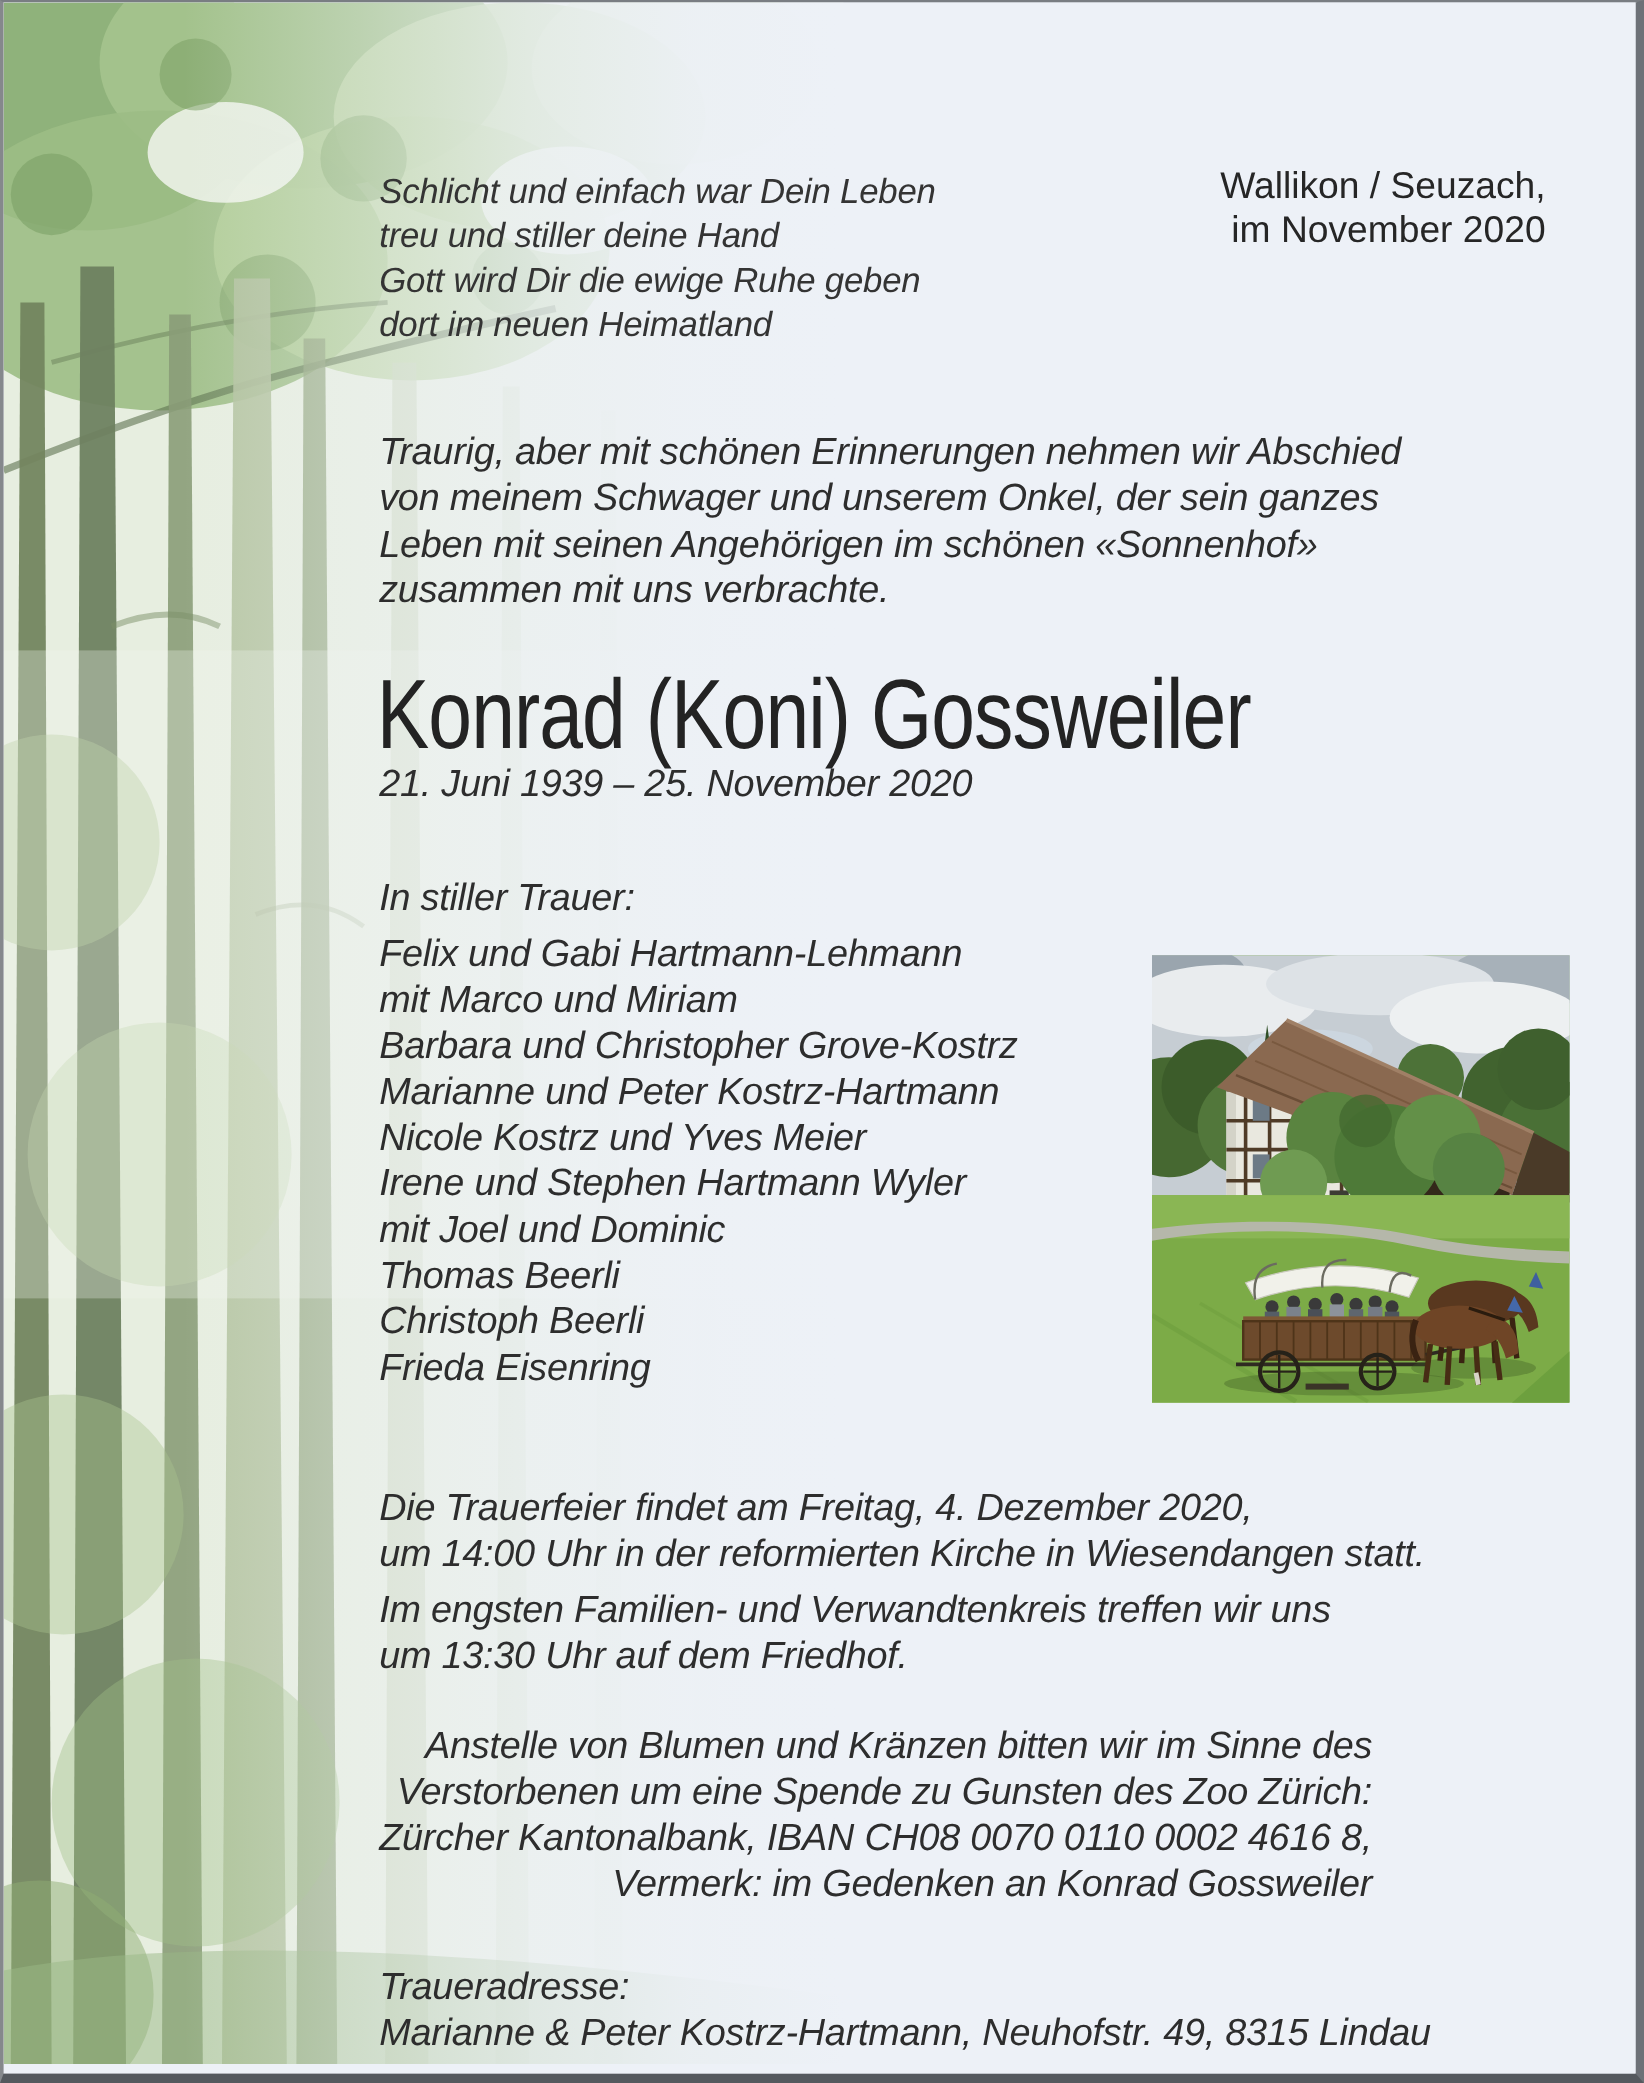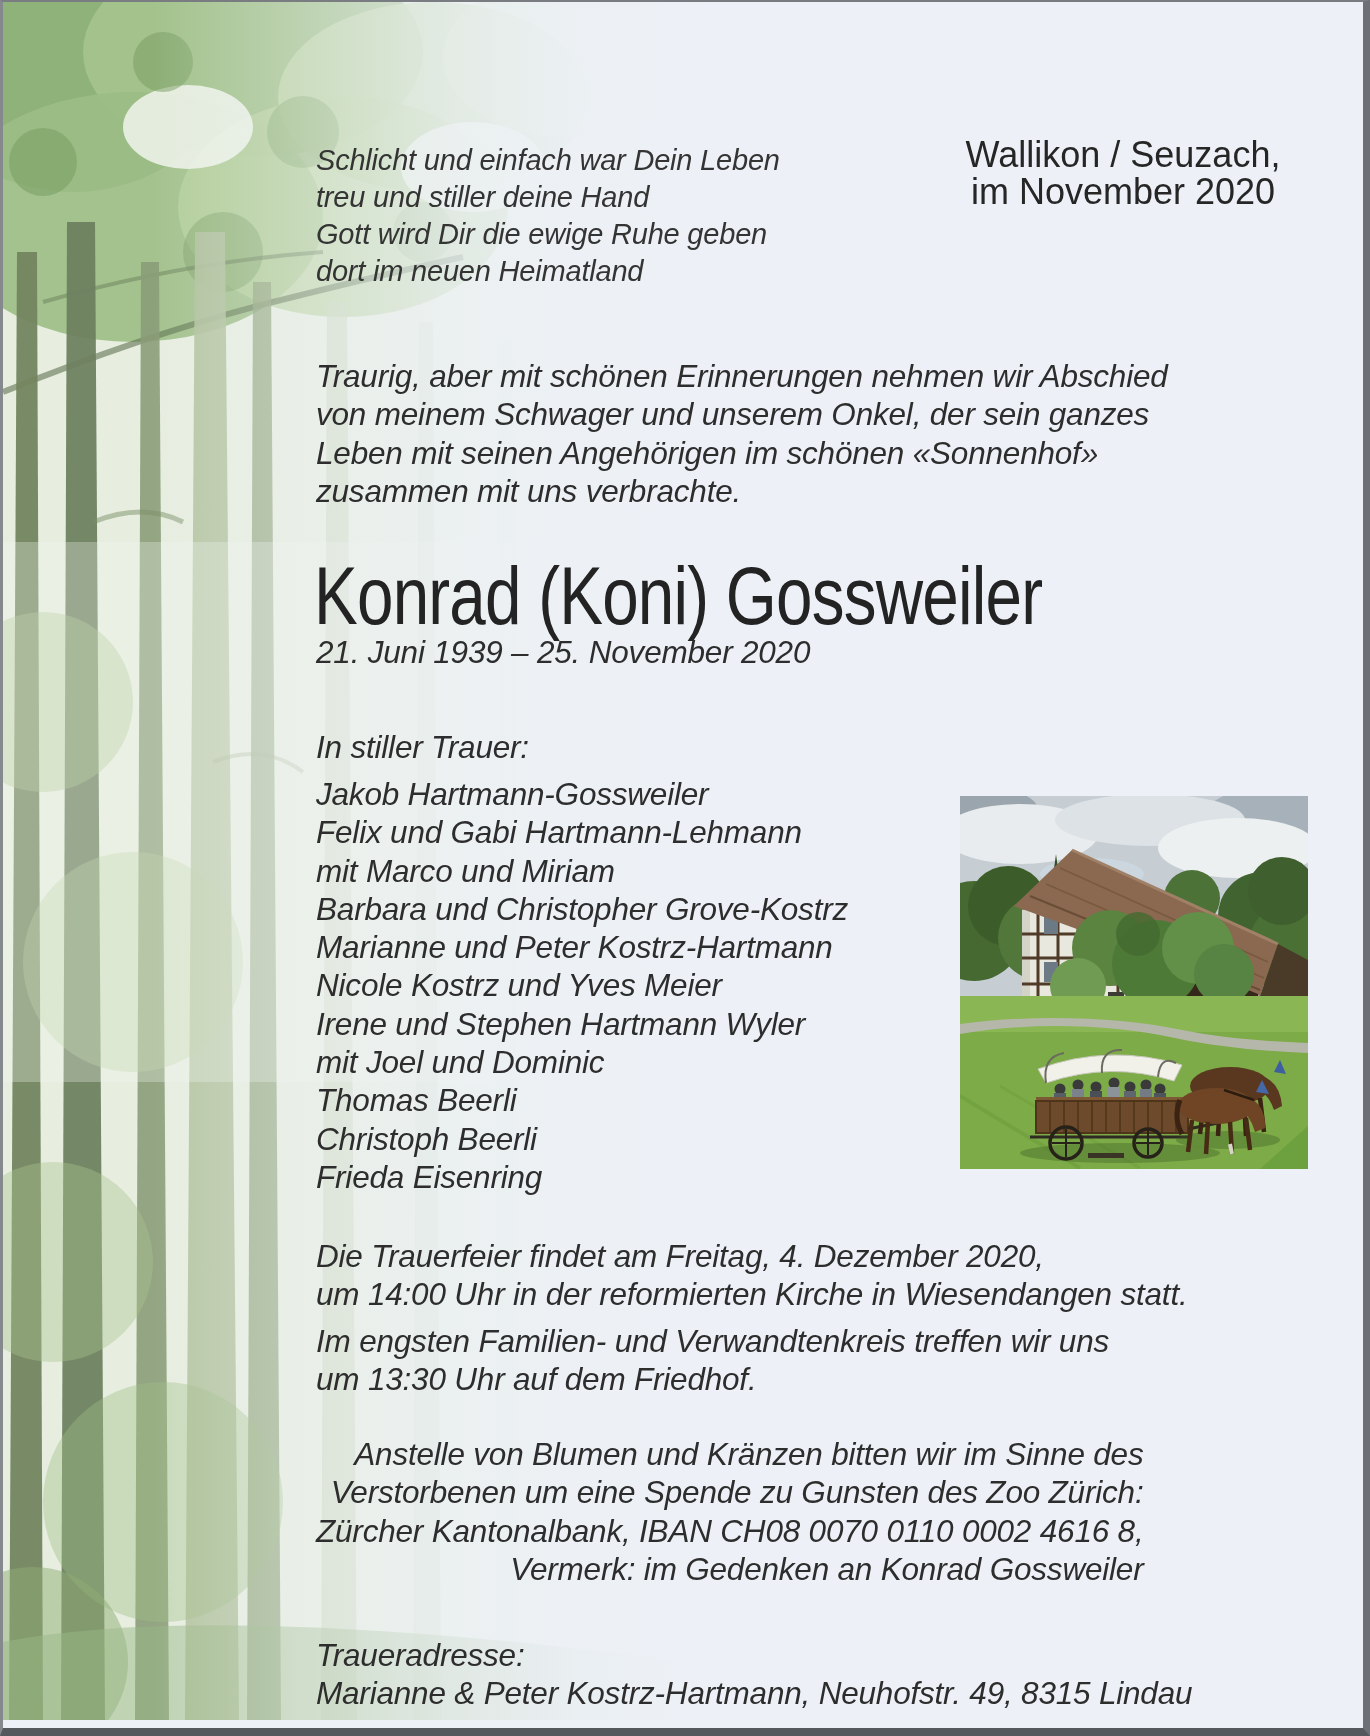--- a/index.html
+++ b/index.html
@@ -14,22 +14,22 @@
   .fade{position:absolute;left:0;top:0;right:0;bottom:0;z-index:2;
     background:linear-gradient(to right,
       rgba(237,241,247,0) 0px, rgba(237,241,247,0) 150px,
       rgba(237,241,247,.35) 300px, rgba(237,241,247,.70) 440px,
       rgba(237,241,247,.92) 570px, rgba(237,241,247,1) 700px);}
   .content{position:absolute;left:0;top:0;right:0;bottom:0;z-index:3;margin-top:46px;}
   .abs{position:absolute;white-space:nowrap;}
   .body-txt{font-size:31.5px;line-height:38.3px;letter-spacing:-0.2px;color:#2d2d2d;font-style:italic;}
   .poem{left:313px;top:94px;font-size:29px;line-height:37px;font-style:italic;
         letter-spacing:-0.2px;color:#343434;}
-  .dateline{left:955px;top:88px;width:330px;text-align:center;
-        font-size:36px;line-height:37px;color:#262626;}
+  .dateline{left:955px;top:88px;width:330px;text-align:right;
+        font-size:31px;line-height:37px;color:#262626;}
   .intro{left:313px;top:309px;}
   .deceased-name{left:311px;top:506px;font-size:82px;line-height:84px;
         letter-spacing:-1px;font-weight:400;color:#232323;
         transform:scaleX(.8);transform-origin:0 0;}
   .life-dates{left:313px;top:585px;}
   .trauer-heading{left:313px;top:680px;}
   .names{left:313px;top:727px;}
   .photo{position:absolute;left:957px;top:748px;width:348px;height:373px;}
   .service1{left:313px;top:1189px;}
   .service2{left:313px;top:1274px;}
@@ -111,21 +111,20 @@
       <div>zusammen mit uns verbrachte.</div>
     </div>
 
     <h1 class="abs deceased-name" style="margin:0;">Konrad (Koni) Gossweiler</h1>
 
     <div class="abs body-txt life-dates">21. Juni 1939 – 25. November 2020</div>
 
     <div class="abs body-txt trauer-heading">In stiller Trauer:</div>
 
     <div class="abs body-txt names">
-      <div>Jakob Hartmann-Gossweiler</div>
       <div>Felix und Gabi Hartmann-Lehmann</div>
       <div>mit Marco und Miriam</div>
       <div>Barbara und Christopher Grove-Kostrz</div>
       <div>Marianne und Peter Kostrz-Hartmann</div>
       <div>Nicole Kostrz und Yves Meier</div>
       <div>Irene und Stephen Hartmann Wyler</div>
       <div>mit Joel und Dominic</div>
       <div>Thomas Beerli</div>
       <div>Christoph Beerli</div>
       <div>Frieda Eisenring</div>

